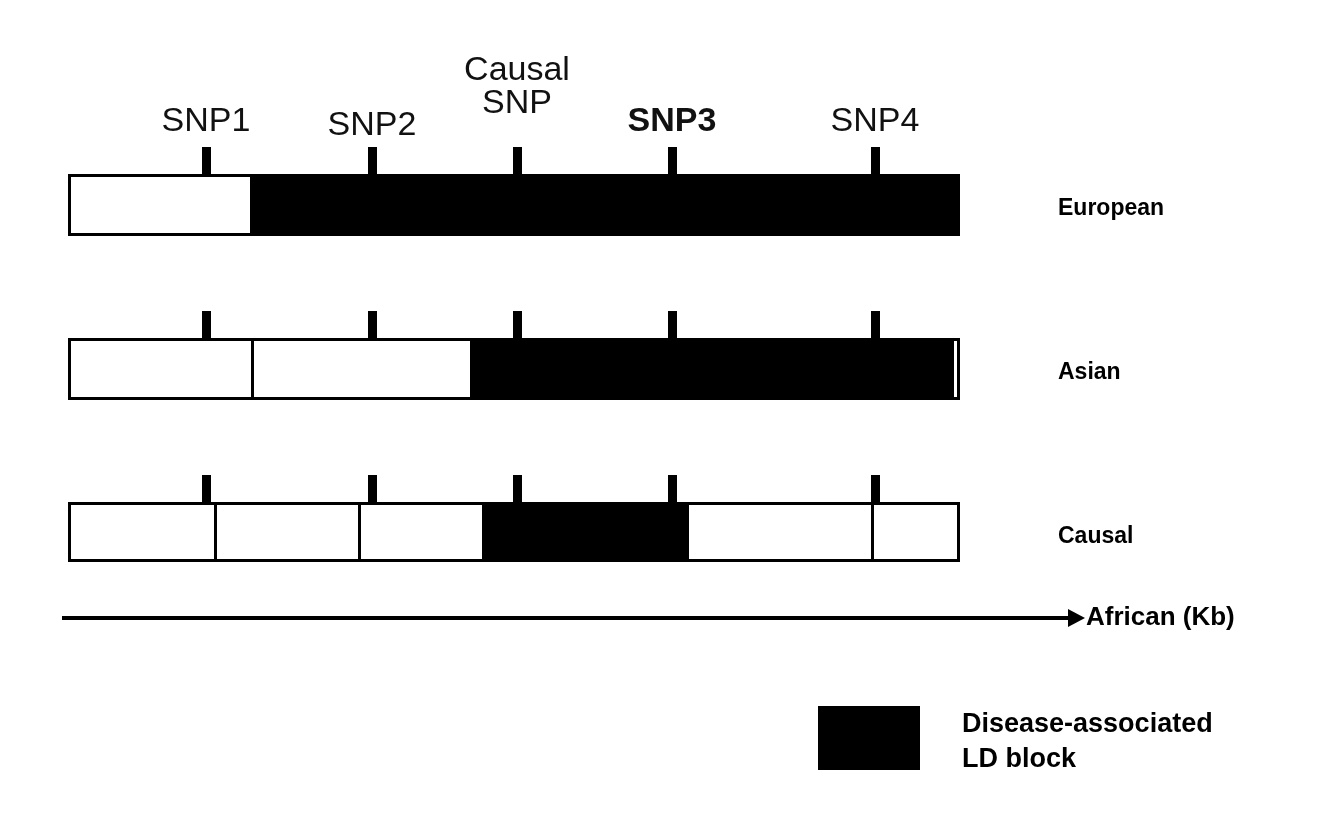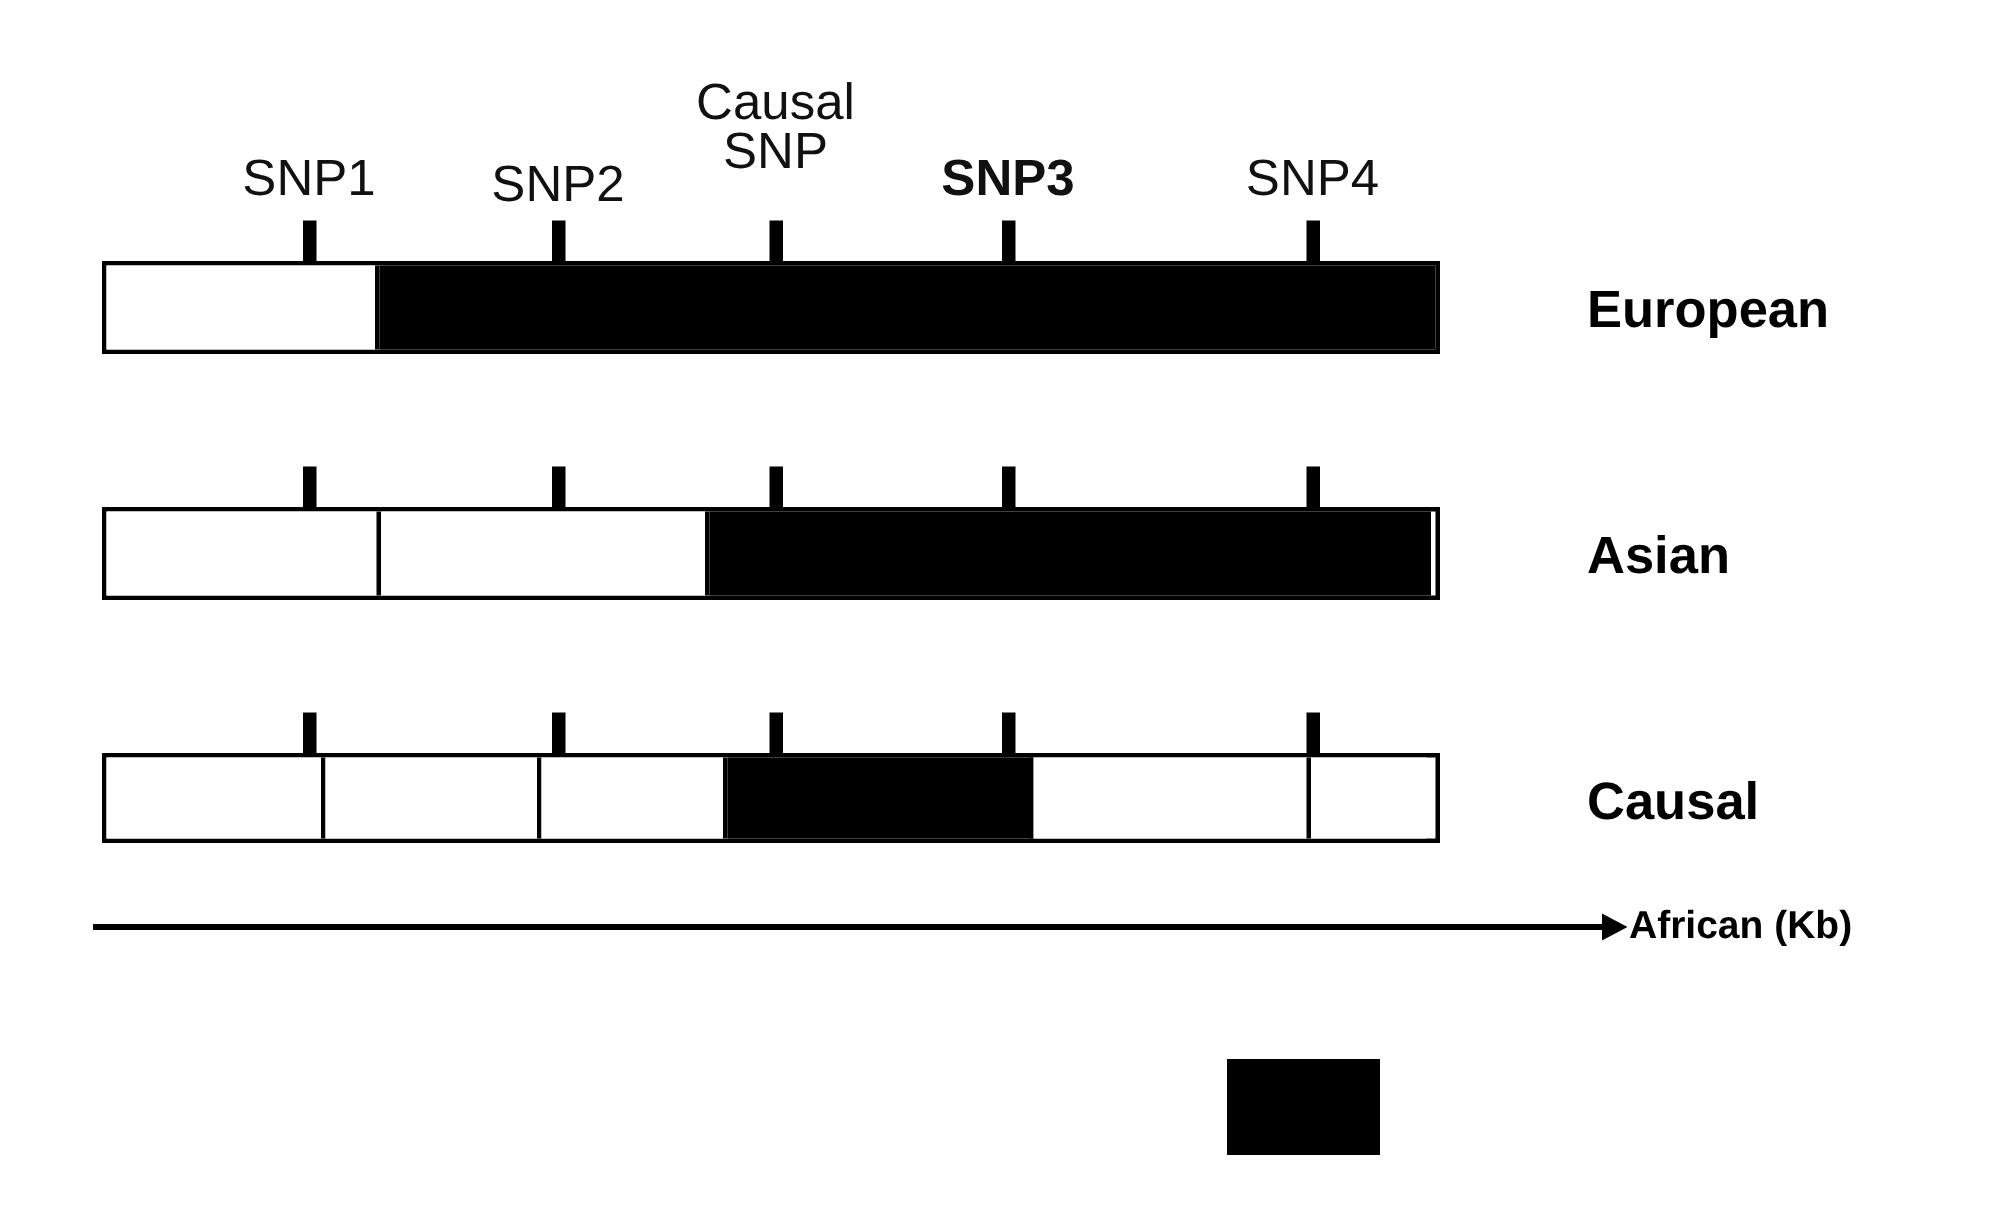--- a/index.html
+++ b/index.html
@@ -51,21 +51,21 @@
     height: 100%;
     background: #ffffff;
     border-right: 3px solid #000000;
   }
   .seg:last-child { border-right: none; }
   .seg.black { background: #000000; }
 
   
   .pop-name {
     position: absolute;
-    font-size: 35px;
+    font-size: 23px;
     font-weight: 700;
     line-height: 34px;
     color: #000000;
     white-space: nowrap;
   }
 
   
   #axis-line {
     position: absolute;
     left: 62px;
@@ -168,15 +168,17 @@
     <div class="seg" style="width:77px;"></div>
   </div>
   <div class="pop-name" style="left:1058px; top:518px;">Causal</div>
 
   <div id="axis-line"></div>
   <div id="axis-arrowhead"></div>
   <div id="axis-label">African (Kb)</div>
 
   <div id="legend">
     <div id="legend-swatch"></div>
+    <div id="legend-text">Disease-associated
+LD block</div>
   </div>
 
 </div>
 
 </body></html>

